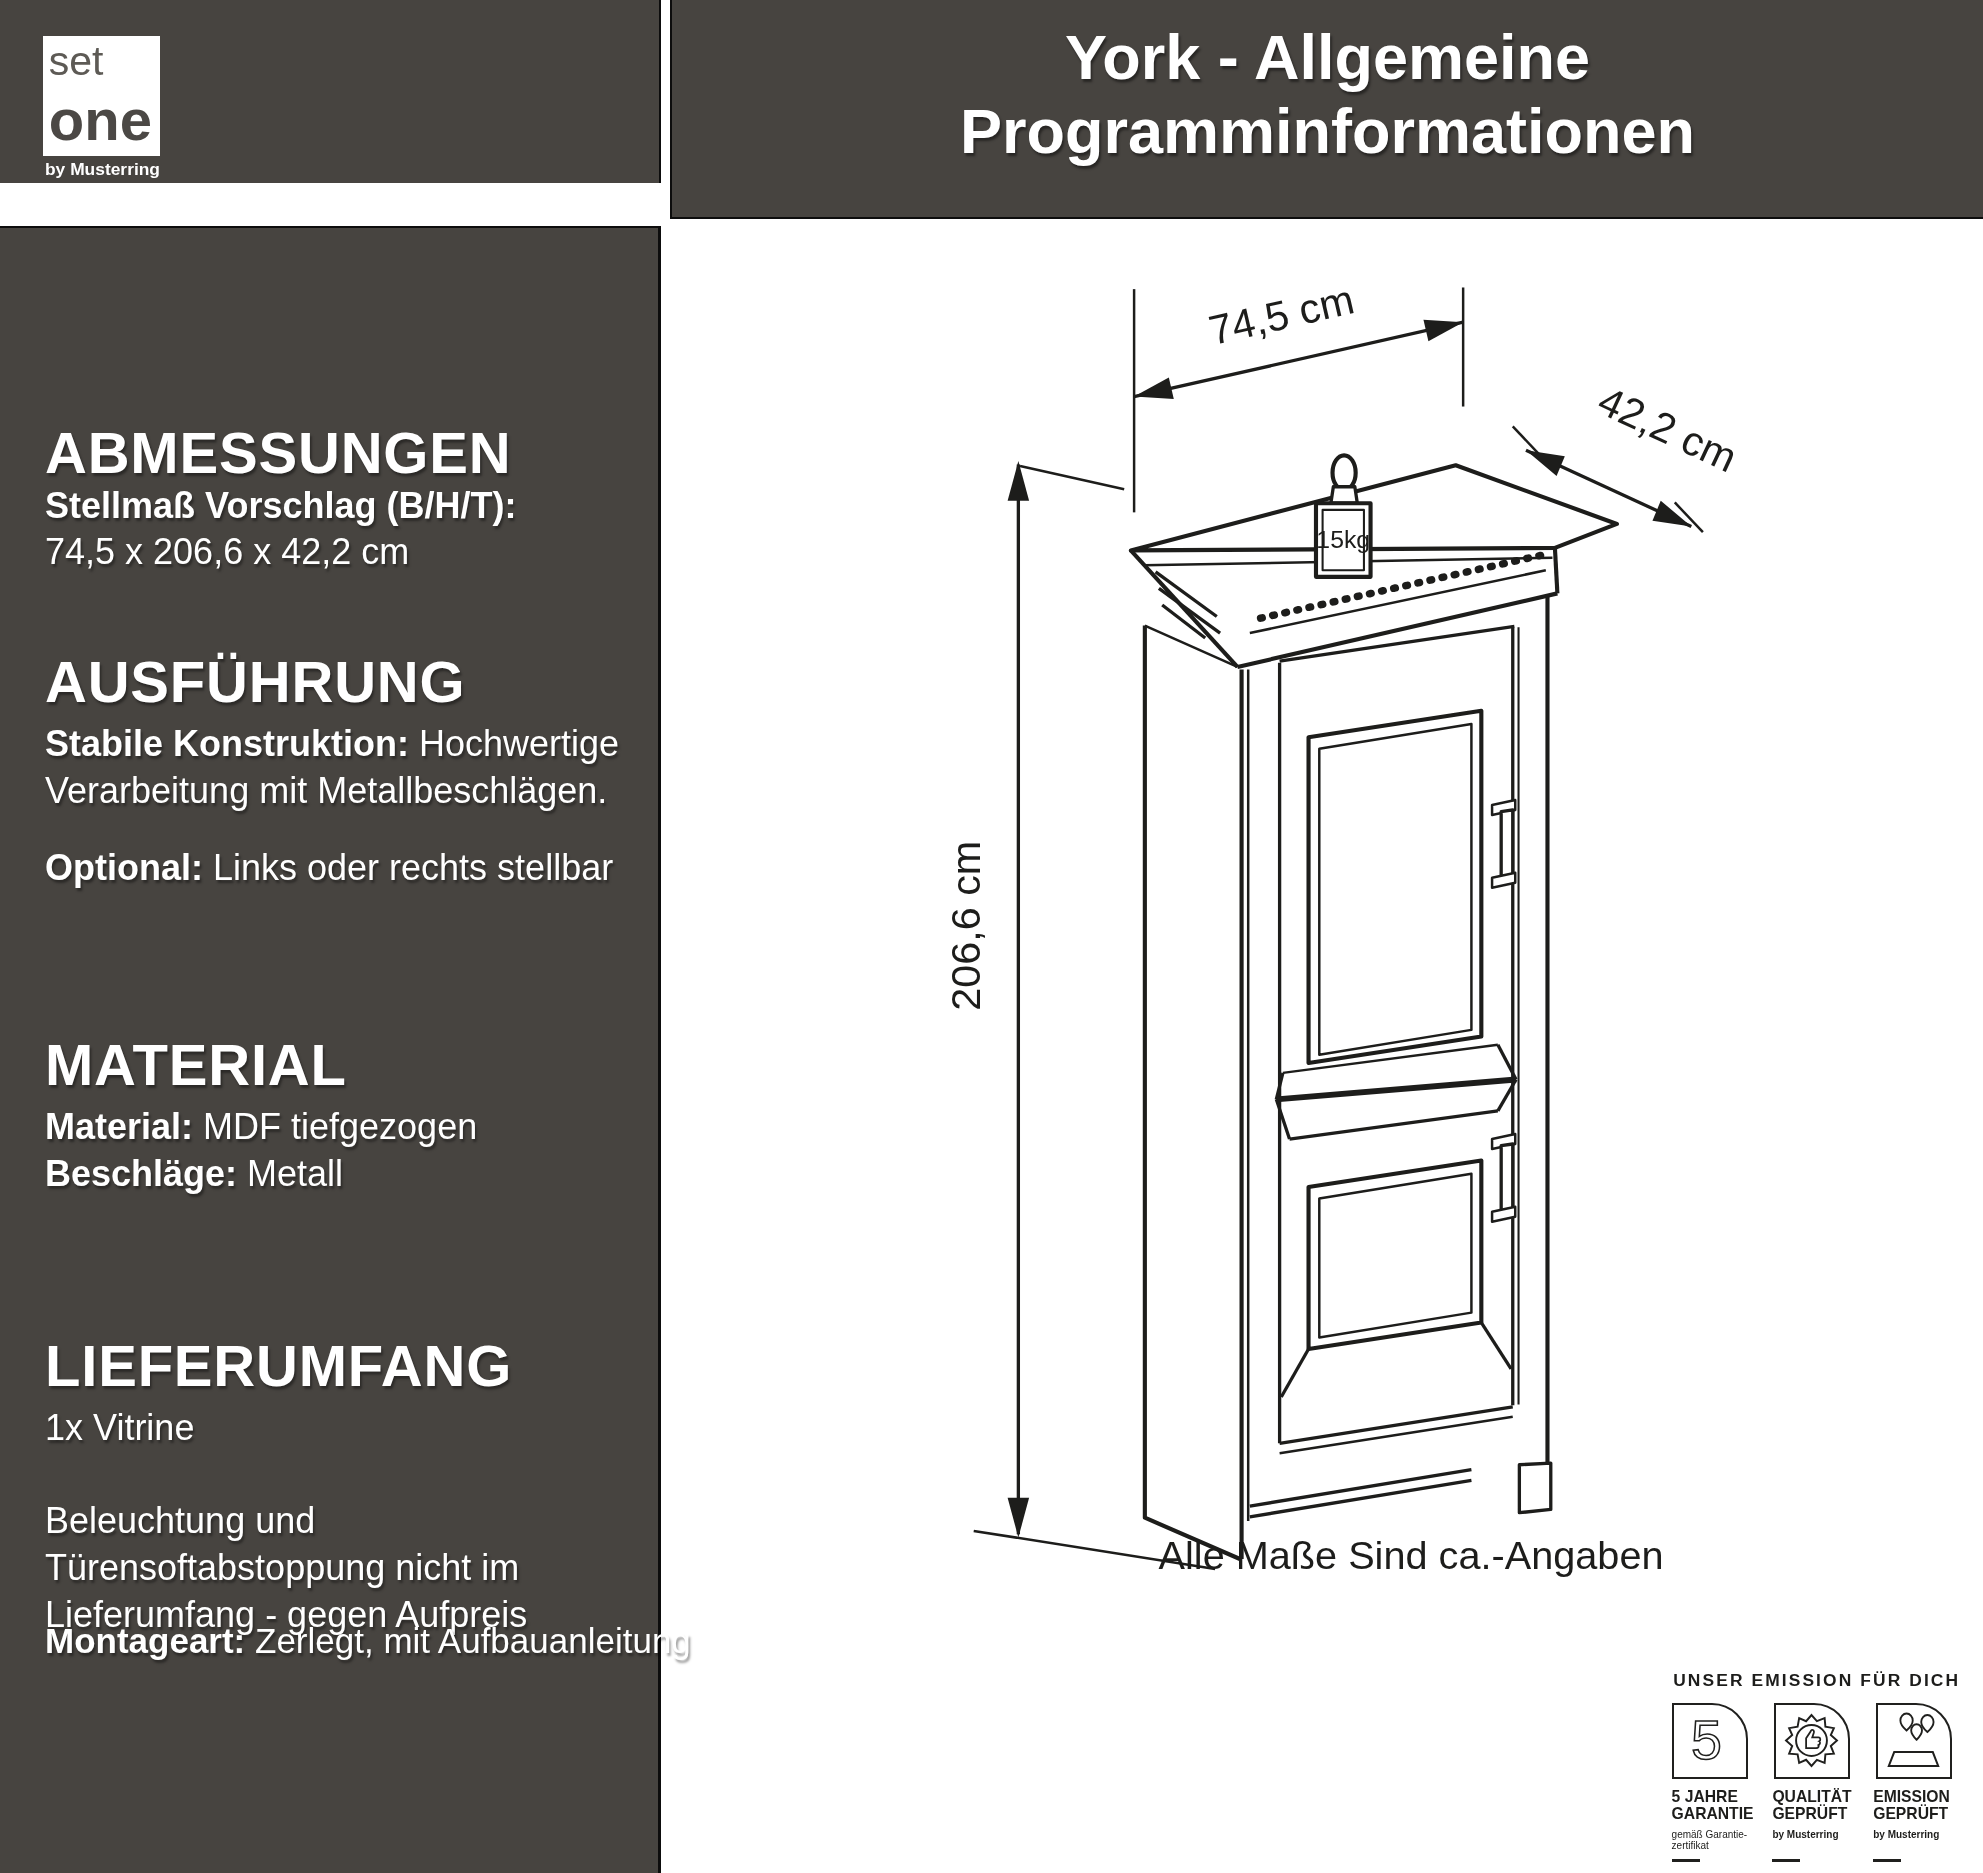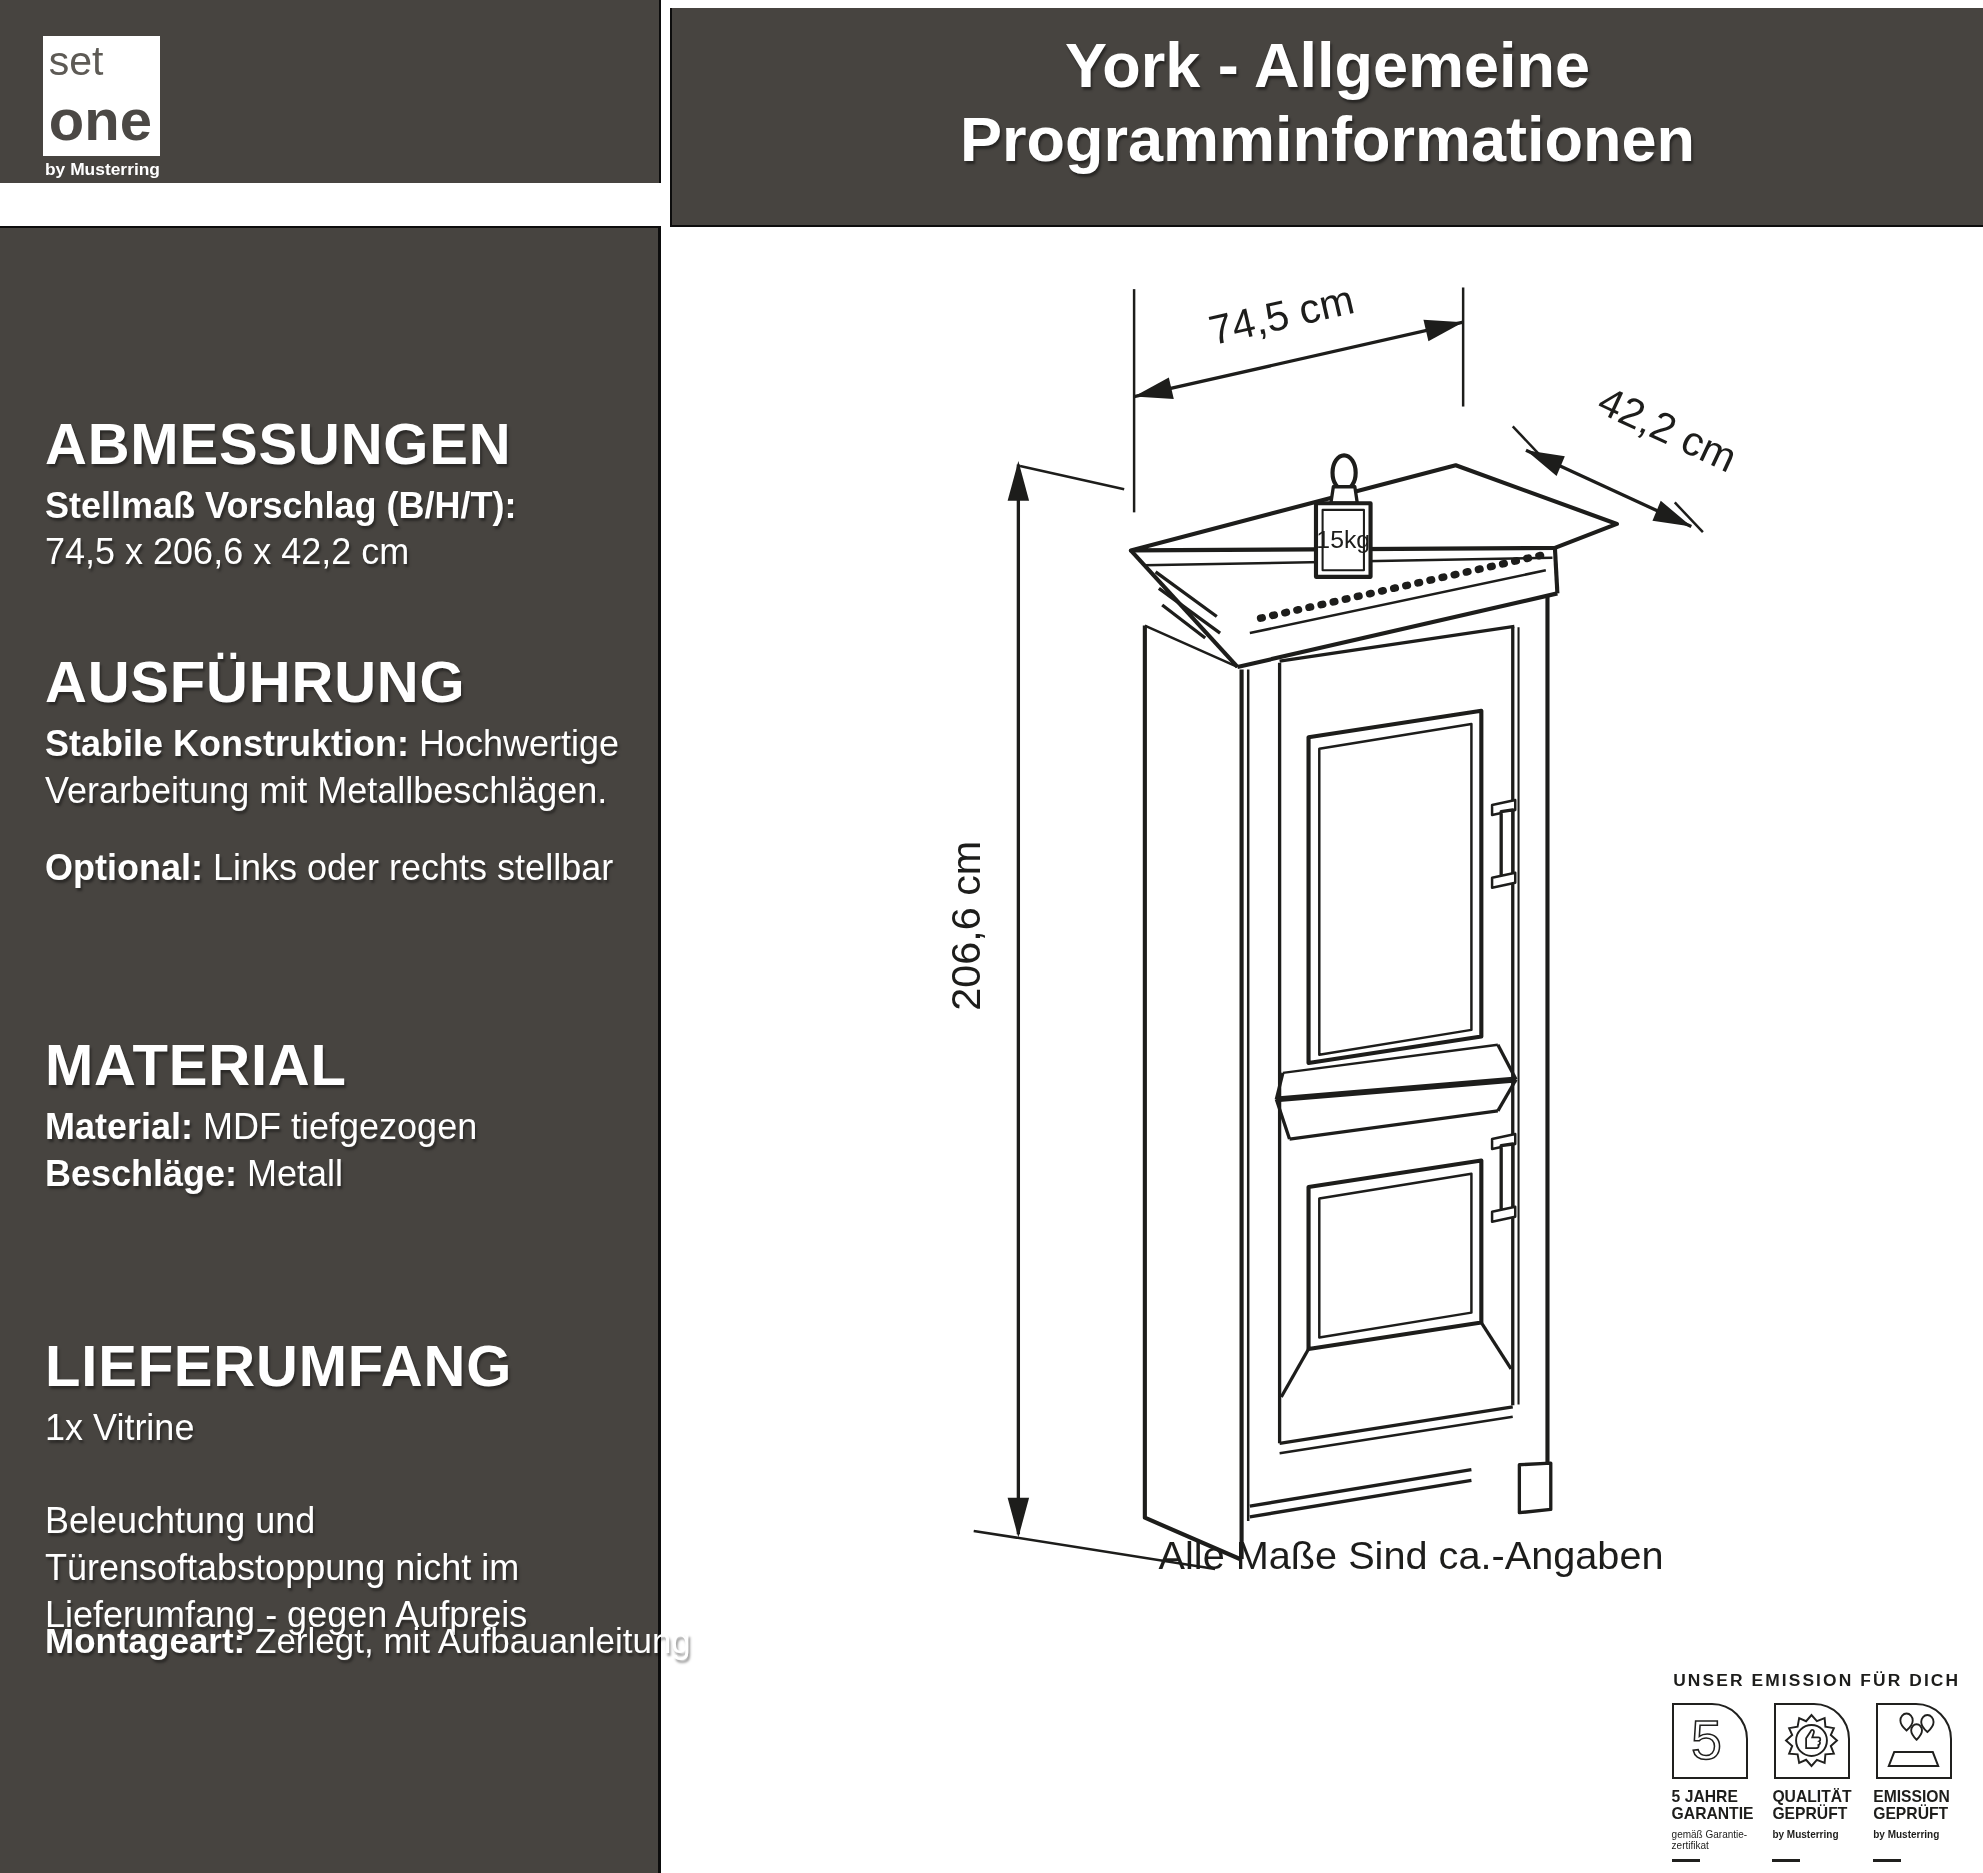--- a/index.html
+++ b/index.html
@@ -15,37 +15,37 @@
   .logo-box{
     position:absolute;left:43px;top:36px;width:117px;height:120px;background:#ffffff;
     padding:6.6px 0 0 5.8px;box-sizing:border-box;
   }
   .logo-set{font-size:41px;line-height:.92;color:#5d5a55;font-weight:400;}
   .logo-one{font-size:58px;line-height:.92;color:#4b4845;font-weight:700;margin-top:13px;}
   .logo-byline{
     position:absolute;left:45px;top:159px;color:#ffffff;font-weight:700;font-size:17.4px;
   }
   .title-block{
-    position:absolute;left:670px;top:8px;width:1313px;height:219px;background:#474440;
+    position:absolute;left:670px;top:0;width:1313px;height:219px;background:#474440;
     border-left:2.5px solid #0d0d0d;border-bottom:2.5px solid #0d0d0d;box-sizing:border-box;
     color:#ffffff;text-align:center;font-weight:700;font-size:63px;line-height:1.18;
     padding-top:20px;text-shadow:1.7px 2.5px 2.5px rgba(0,0,0,.45);
   }
   
   .sidebar{
     position:absolute;left:0;top:226px;width:661px;height:1648px;background:#474440;
     border-top:2.5px solid #0d0d0d;border-right:3.3px solid #0d0d0d;box-sizing:border-box;
     color:#ffffff;
   }
   .sidebar *{text-shadow:1.7px 2.5px 2.5px rgba(0,0,0,.4);}
   .sb{position:absolute;left:45px;right:16.5px;margin:0;}
   .sb h2{margin:0;font-size:58px;font-weight:700;letter-spacing:0.8px;line-height:1;}
   .sb p{margin:0;font-size:36px;line-height:1.3;}
   .b{font-weight:700;}
-  .s-abm{top:187px;}
+  .s-abm{top:196px;}
   .s-stell{top:255px;}
   .s-stellval{top:301px;}
   .s-ausf{top:425px;}
   .s-stabile{top:493px;}
   .s-opt{top:617px;}
   .s-mat{top:808px;}
   .s-matlines{top:876px;}
   .s-lief{top:1109px;}
   .s-vitrine{top:1177px;}
   .s-beleucht{top:1270px;}

